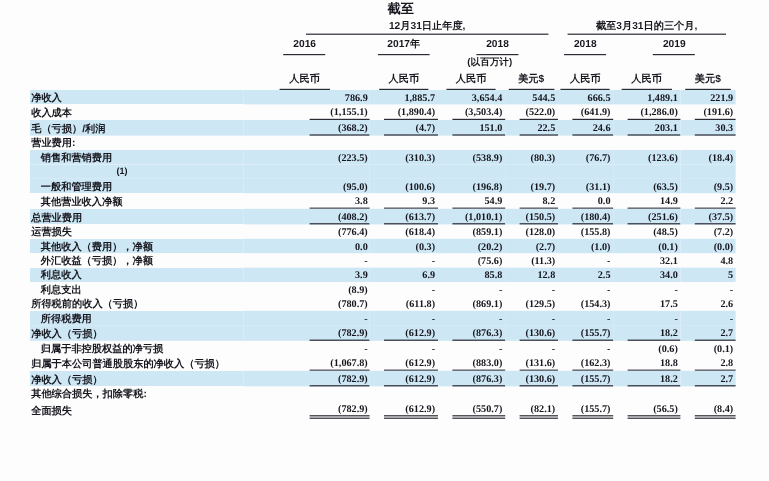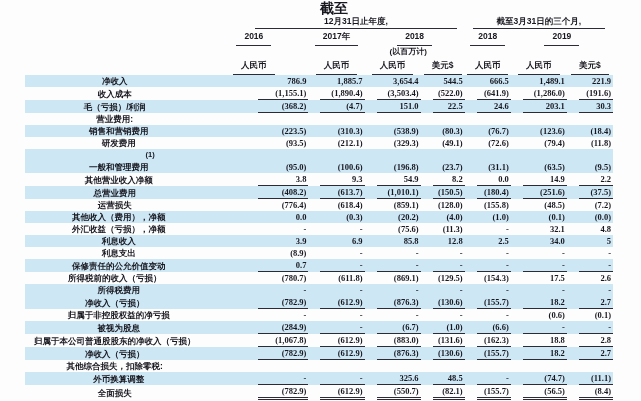--- a/index.html
+++ b/index.html
@@ -27,35 +27,35 @@
     padding:0;
     height:12px;
     font-size:8.5px;
     line-height:12px;
     vertical-align:middle;
     white-space:nowrap;
   }
   
   .hdr td{text-align:center;}
   .grp{vertical-align:bottom;}
-  .grp .l1{height:13px;line-height:13px;font-size:14px;}
+  .grp .l1{height:13px;line-height:13px;font-size:11px;}
   .hul{
     display:inline-block;
     border-bottom:1px solid var(--rule);
     padding:0 8px 1px 8px;
   }
   .grp .hul{display:block;margin:0 8px;padding:0 0 1px 0;}
   .grp .gl{margin-left:52px;}
   .hdr-sp td{height:15px;line-height:15px;text-align:center;}
   .c1{text-align:left;}
   .c1 .hul{margin-right:4px;}
   .unit td{height:12px;line-height:12px;font-size:8px;}
   
   .lbl{
-    text-align:center;
+    text-align:left;
     padding-left:1px;
     font-size:8.5px;
     overflow:hidden;
   }
   .lbl.ind{padding-left:9px;}
   .lbl.fn{padding-left:72px;font-size:7.5px;}
   tr.stripe td{background:var(--stripe);}
   .num{text-align:right;font-family:"Liberation Serif","DejaVu Serif",serif;}
   .num .uline{margin-left:12px;padding-right:2px;}
   .num:nth-child(2) .uline{margin-left:55px;}
@@ -228,44 +228,20 @@
         <td class="num">
           <div class="uline">(76.7)</div>
         </td>
         <td class="num">
           <div class="uline">(123.6)</div>
         </td>
         <td class="num">
           <div class="uline">(18.4)</div>
         </td>
       </tr>
-      <tr>
-        <td class="lbl ind">研发费用</td>
-        <td class="num">
-          <div class="uline">(93.5)</div>
-        </td>
-        <td class="num">
-          <div class="uline">(212.1)</div>
-        </td>
-        <td class="num">
-          <div class="uline">(329.3)</div>
-        </td>
-        <td class="num">
-          <div class="uline">(49.1)</div>
-        </td>
-        <td class="num">
-          <div class="uline">(72.6)</div>
-        </td>
-        <td class="num">
-          <div class="uline">(79.4)</div>
-        </td>
-        <td class="num">
-          <div class="uline">(11.8)</div>
-        </td>
-      </tr>
       <tr class="stripe">
         <td class="lbl fn">(1)</td>
         <td class="num">
           <div class="uline"></div>
         </td>
         <td class="num">
           <div class="uline"></div>
         </td>
         <td class="num">
           <div class="uline"></div>
@@ -288,21 +264,21 @@
         <td class="num">
           <div class="uline">(95.0)</div>
         </td>
         <td class="num">
           <div class="uline">(100.6)</div>
         </td>
         <td class="num">
           <div class="uline">(196.8)</div>
         </td>
         <td class="num">
-          <div class="uline">(23.7)</div>
+          <div class="uline">(19.7)</div>
         </td>
         <td class="num">
           <div class="uline">(31.1)</div>
         </td>
         <td class="num">
           <div class="uline">(63.5)</div>
         </td>
         <td class="num">
           <div class="uline">(9.5)</div>
         </td>
@@ -384,21 +360,21 @@
         <td class="num">
           <div class="uline">0.0</div>
         </td>
         <td class="num">
           <div class="uline">(0.3)</div>
         </td>
         <td class="num">
           <div class="uline">(20.2)</div>
         </td>
         <td class="num">
-          <div class="uline">(4.0)</div>
+          <div class="uline">(2.7)</div>
         </td>
         <td class="num">
           <div class="uline">(1.0)</div>
         </td>
         <td class="num">
           <div class="uline">(0.1)</div>
         </td>
         <td class="num">
           <div class="uline">(0.0)</div>
         </td>
@@ -468,44 +444,20 @@
         <td class="num">
           <div class="uline">-</div>
         </td>
         <td class="num">
           <div class="uline">-</div>
         </td>
         <td class="num">
           <div class="uline">-</div>
         </td>
       </tr>
-      <tr class="stripe ul">
-        <td class="lbl ind">保修责任的公允价值变动</td>
-        <td class="num">
-          <div class="uline">0.7</div>
-        </td>
-        <td class="num">
-          <div class="uline">-</div>
-        </td>
-        <td class="num">
-          <div class="uline">-</div>
-        </td>
-        <td class="num">
-          <div class="uline">-</div>
-        </td>
-        <td class="num">
-          <div class="uline">-</div>
-        </td>
-        <td class="num">
-          <div class="uline">-</div>
-        </td>
-        <td class="num">
-          <div class="uline">-</div>
-        </td>
-      </tr>
       <tr>
         <td class="lbl">所得税前的收入（亏损）</td>
         <td class="num">
           <div class="uline">(780.7)</div>
         </td>
         <td class="num">
           <div class="uline">(611.8)</div>
         </td>
         <td class="num">
           <div class="uline">(869.1)</div>
@@ -588,44 +540,20 @@
         <td class="num">
           <div class="uline">-</div>
         </td>
         <td class="num">
           <div class="uline">(0.6)</div>
         </td>
         <td class="num">
           <div class="uline">(0.1)</div>
         </td>
       </tr>
-      <tr class="stripe ul">
-        <td class="lbl ind">被视为股息</td>
-        <td class="num">
-          <div class="uline">(284.9)</div>
-        </td>
-        <td class="num">
-          <div class="uline">-</div>
-        </td>
-        <td class="num">
-          <div class="uline">(6.7)</div>
-        </td>
-        <td class="num">
-          <div class="uline">(1.0)</div>
-        </td>
-        <td class="num">
-          <div class="uline">(6.6)</div>
-        </td>
-        <td class="num">
-          <div class="uline">-</div>
-        </td>
-        <td class="num">
-          <div class="uline">-</div>
-        </td>
-      </tr>
       <tr class="ul">
         <td class="lbl">归属于本公司普通股股东的净收入（亏损）</td>
         <td class="num">
           <div class="uline">(1,067.8)</div>
         </td>
         <td class="num">
           <div class="uline">(612.9)</div>
         </td>
         <td class="num">
           <div class="uline">(883.0)</div>
@@ -682,44 +610,20 @@
           <div class="uline"></div>
         </td>
         <td class="num">
           <div class="uline"></div>
         </td>
         <td class="num">
           <div class="uline"></div>
         </td>
         <td class="num">
           <div class="uline"></div>
-        </td>
-      </tr>
-      <tr class="stripe ul">
-        <td class="lbl ind">外币换算调整</td>
-        <td class="num">
-          <div class="uline">-</div>
-        </td>
-        <td class="num">
-          <div class="uline">-</div>
-        </td>
-        <td class="num">
-          <div class="uline">325.6</div>
-        </td>
-        <td class="num">
-          <div class="uline">48.5</div>
-        </td>
-        <td class="num">
-          <div class="uline">-</div>
-        </td>
-        <td class="num">
-          <div class="uline">(74.7)</div>
-        </td>
-        <td class="num">
-          <div class="uline">(11.1)</div>
         </td>
       </tr>
       <tr class="dul">
         <td class="lbl">全面损失</td>
         <td class="num">
           <div class="uline">(782.9)</div>
         </td>
         <td class="num">
           <div class="uline">(612.9)</div>
         </td>

